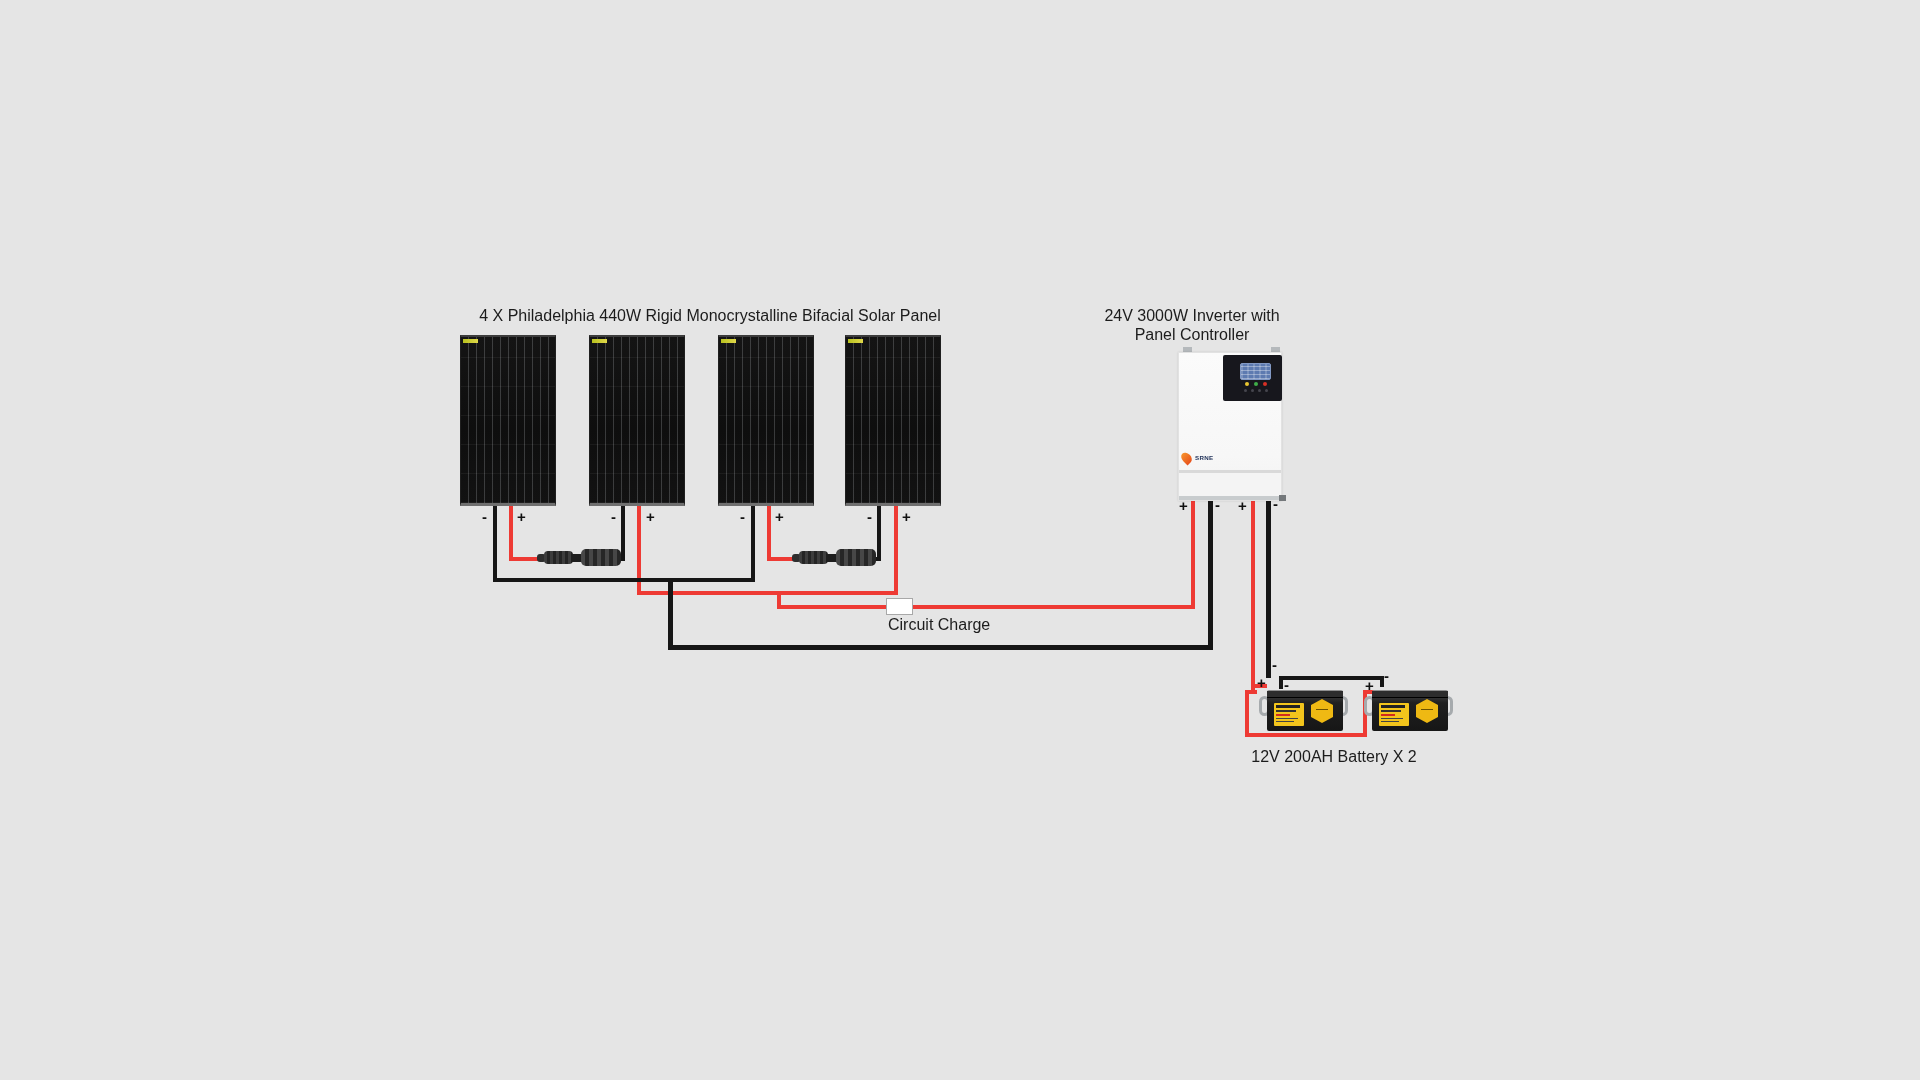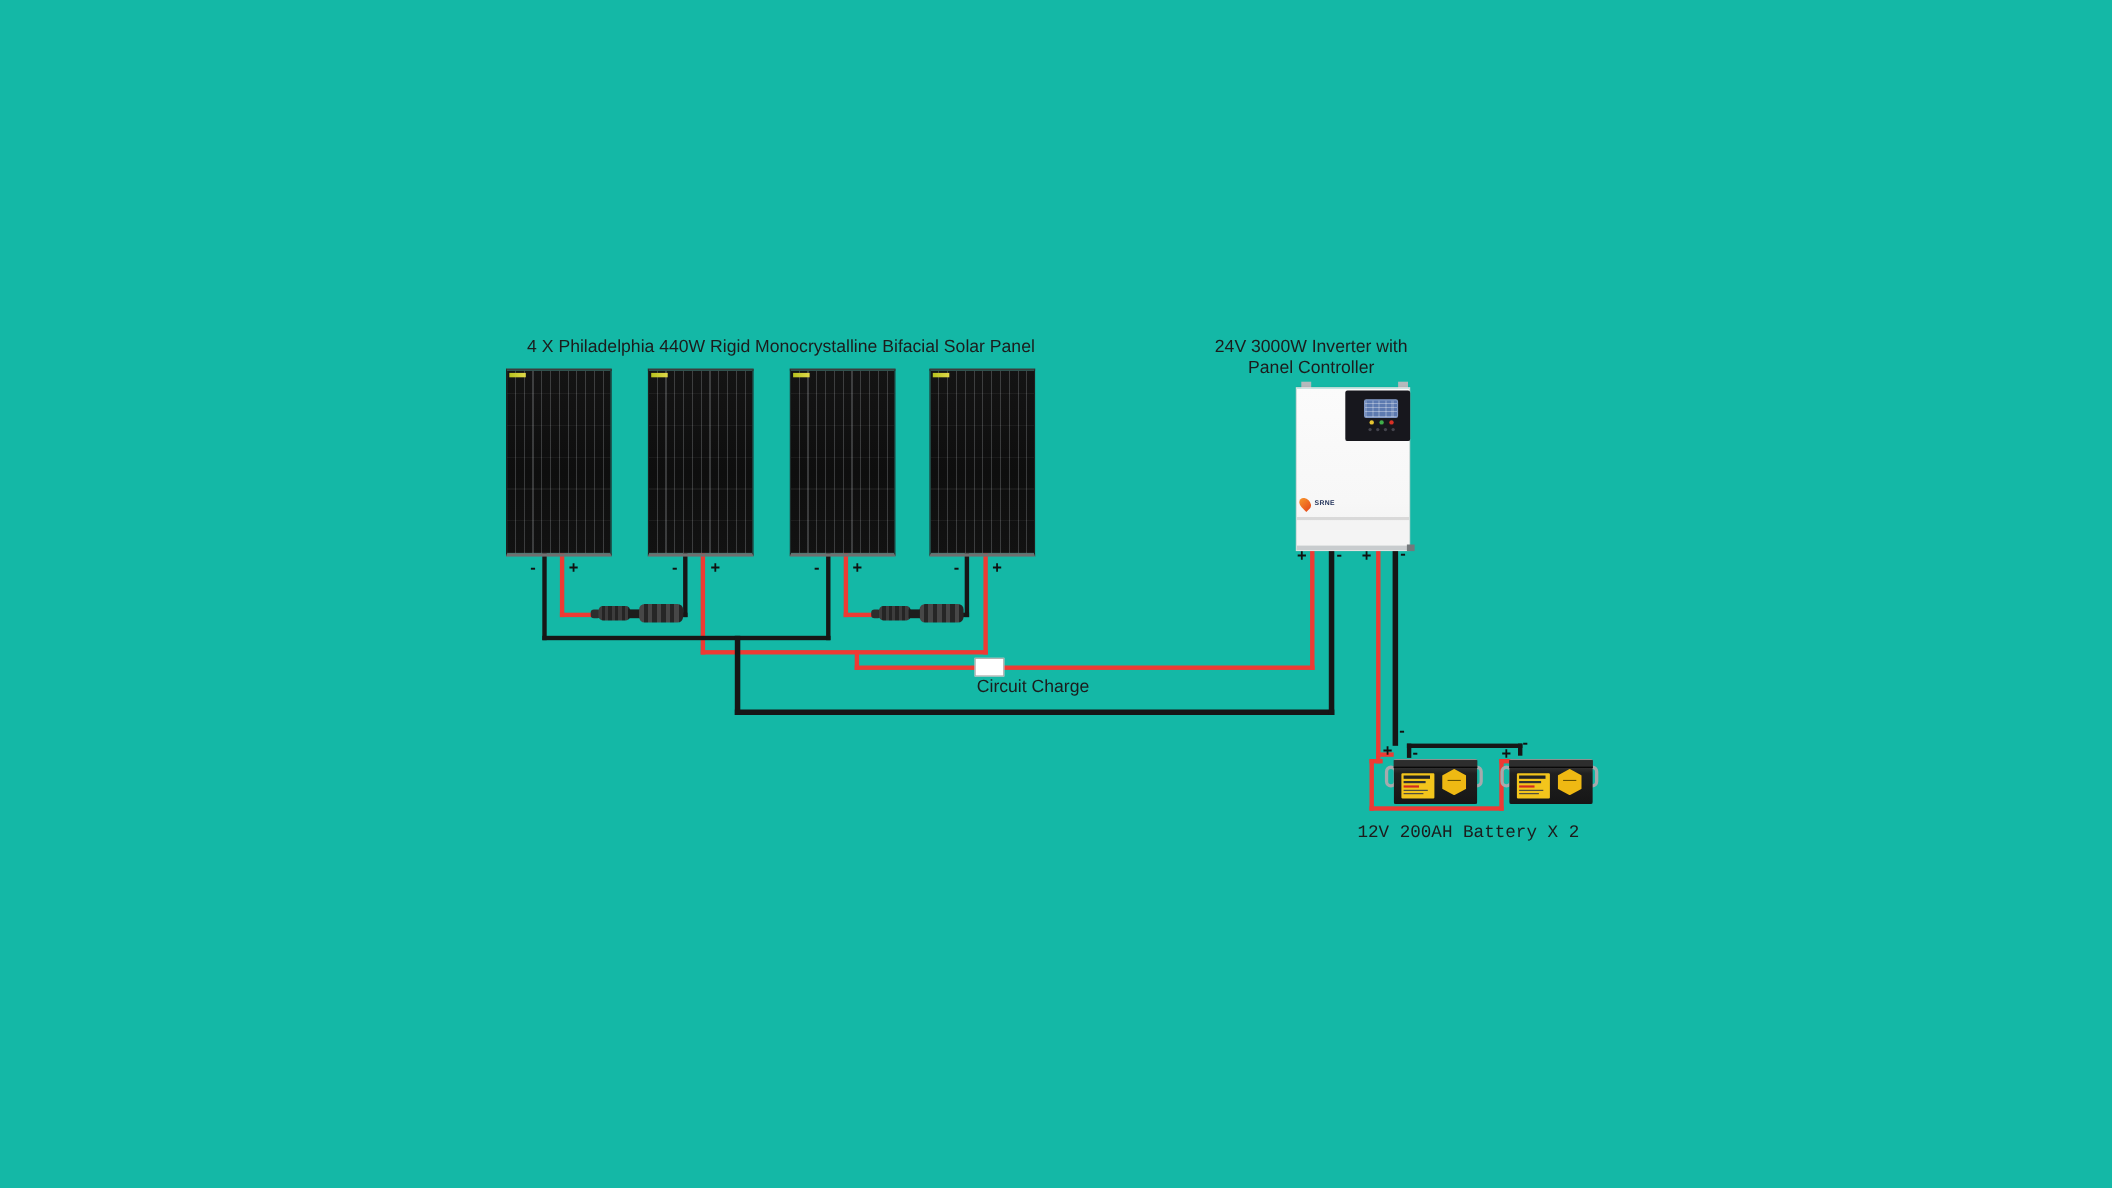--- a/index.html
+++ b/index.html
@@ -1,16 +1,16 @@
 <!DOCTYPE html>
 <html><head>
 <meta charset="utf-8">
 <style>
   html,body{margin:0;padding:0;background:#ffffff;}
-  #canvas{position:relative;width:1920px;height:1080px;background:#14b8a6;overflow:hidden;
+  #canvas{position:relative;width:1920px;height:1080px;background:#e5e5e5;overflow:hidden;
           font-family:"Liberation Sans",sans-serif;color:#1a1a1a;}
 
   .abs{position:absolute;}
 
   
   .caption{position:absolute;font-size:16px;font-weight:500;color:#1c1c1c;white-space:nowrap;}
   .caption.center{text-align:center;}
   .polarity{position:absolute;font-size:15px;font-weight:700;color:#111;line-height:1;z-index:6;}
 
   
@@ -87,21 +87,21 @@
 
 <div id="canvas">
 
   <div class="caption center" style="left:450px;top:307px;width:520px;">4 X Philadelphia 440W Rigid Monocrystalline Bifacial Solar Panel</div>
 
   <div class="caption center" style="left:1092px;top:306px;width:200px;line-height:19px;"><span>24V 3000W Inverter with</span><br>
        <span>Panel Controller</span></div>
 
   <div class="caption" style="left:888px;top:616px;">Circuit Charge</div>
 
-  <div class="caption center" style="left:1234px;top:748px;width:200px;font-family:Liberation Mono, monospace;">12V 200AH Battery X 2</div>
+  <div class="caption center" style="left:1234px;top:748px;width:200px;">12V 200AH Battery X 2</div>
 
   <div class="panel" style="left:460px;">
     <span class="sticker"></span>
     </div>
   <div class="panel" style="left:589px;">
     <span class="sticker"></span>
     </div>
   <div class="panel" style="left:718px;">
     <span class="sticker"></span>
     </div>

